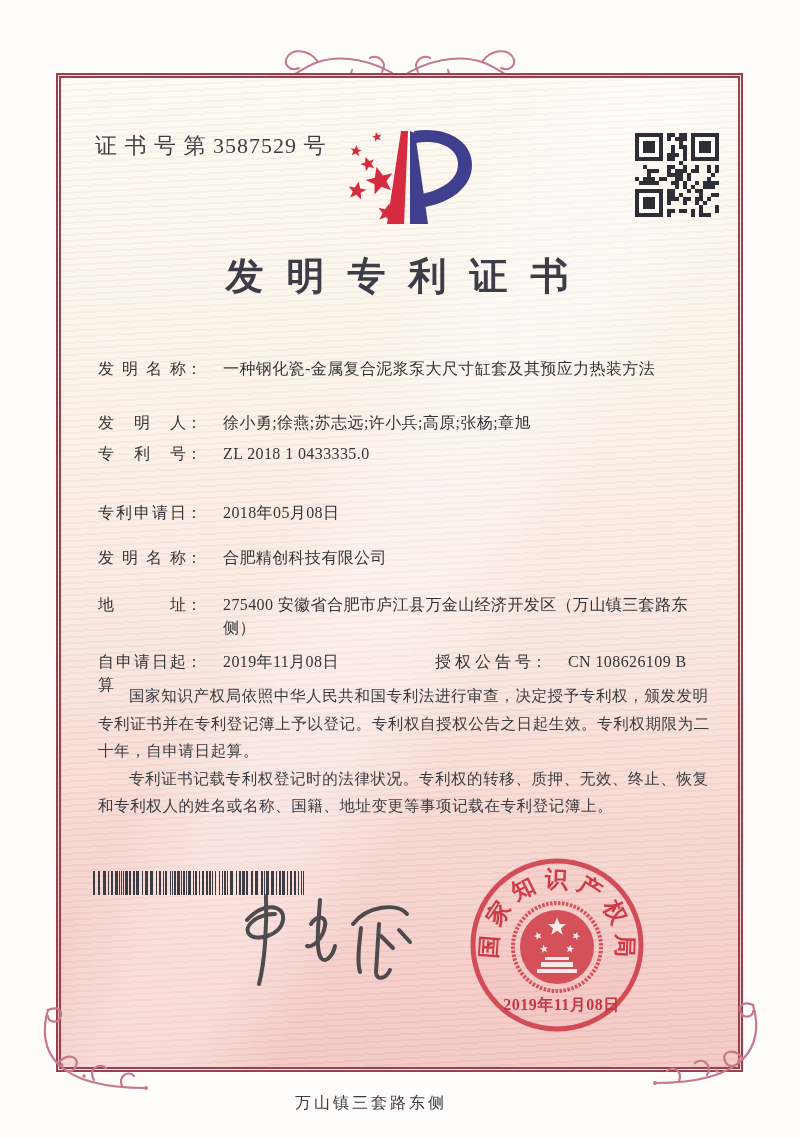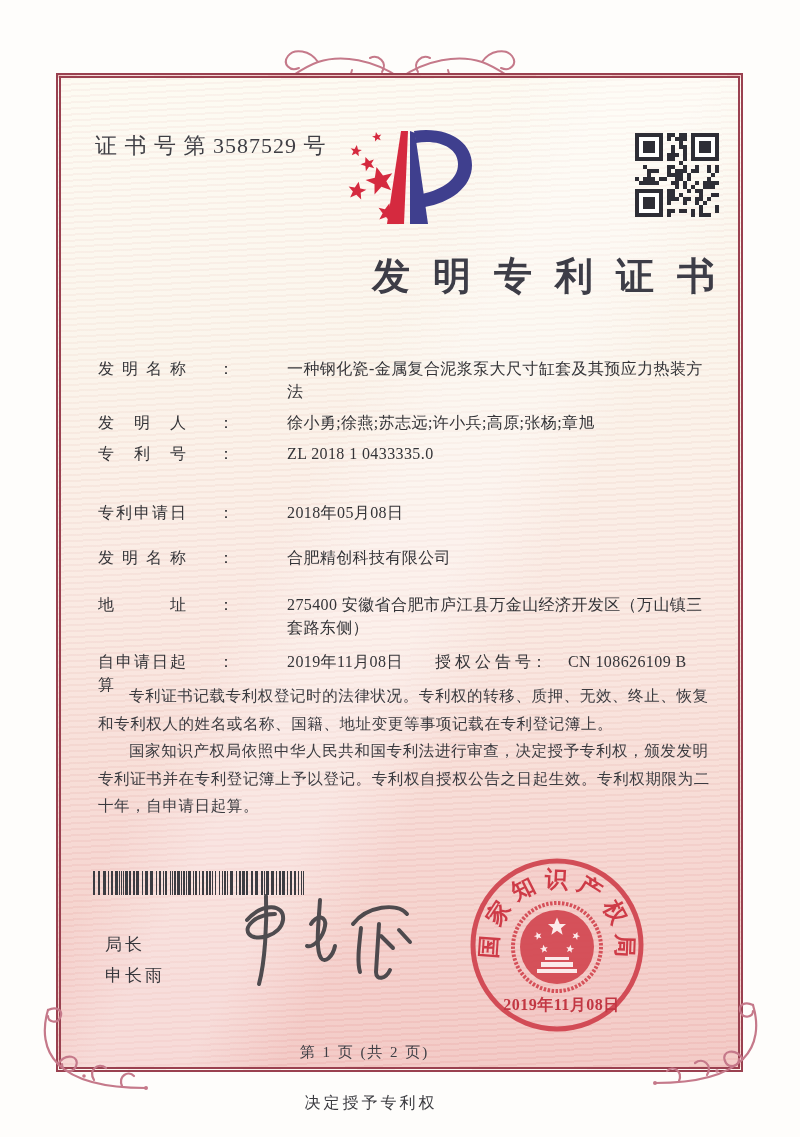--- a/index.html
+++ b/index.html
@@ -19,26 +19,26 @@
       linear-gradient(118deg, rgba(255,255,255,0) 38%, rgba(255,255,255,.30) 46%, rgba(255,255,255,.30) 54%, rgba(255,255,255,0) 62%),
       repeating-linear-gradient(177deg, rgba(201,110,120,.055) 0 2px, rgba(255,255,255,.10) 2px 6px),
       linear-gradient(180deg,#fdfaf1 0%,#fbf4ea 28%,#f9e7df 55%,#f5d3cd 80%,var(--bg-bottom) 100%);
   }
 
   .certno{position:absolute;left:34px;top:53px;font-size:22px;letter-spacing:1px;color:#3f3f45;}
 
   .logo{position:absolute;left:269px;top:40px;width:160px;height:120px;}
   .qr{position:absolute;left:574px;top:55px;width:84px;height:84px;}
 
-  .title{position:absolute;left:0;right:0;top:173px;text-align:right;
+  .title{position:absolute;left:0;right:0;top:173px;text-align:center;
          font-size:38px;font-weight:600;color:#3d3d47;letter-spacing:23px;padding-left:18px;box-sizing:border-box;}
 
   
   .fields{position:absolute;left:37px;top:277px;width:618px;font-size:16px;}
-  .frow{position:absolute;left:0;width:100%;display:flex;align-items:flex-start;line-height:1.45;gap:32px;}
+  .frow{position:absolute;left:0;width:100%;display:flex;align-items:flex-start;line-height:1.45;}
   .flabel{display:inline-block;width:88px;text-align:justify;text-align-last:justify;flex:none;color:#343438;}
   .fcolon{flex:none;margin-right:6px;color:#343438;}
   .fvalue{flex:1;color:#343438;letter-spacing:.4px;margin-left:15px;}
   .fvalue.addr{max-width:472px;}
   .grant2{position:absolute;left:337px;top:0;display:flex;}
   .grant2 .flabel{width:96px;}
 
   
   .paras{position:absolute;left:37px;top:604px;width:620px;font-size:15.5px;line-height:1.78;color:#3b3b40;}
   .paras p{margin:0;text-indent:2em;letter-spacing:.6px;}
@@ -282,22 +282,22 @@
           <span class="fvalue">2019年11月08日</span>
         <span class="grant2">
           <span class="flabel">授权公告号</span>
             <span class="fcolon">：</span>
             <span class="fvalue">CN 108626109 B</span>
         </span>
       </div>
     </div>
 
     <div class="paras">
+      <p>国家知识产权局依照中华人民共和国专利法进行审查，决定授予专利权，颁发发明专利证书并在专利登记簿上予以登记。专利权自授权公告之日起生效。专利权期限为二十年，自申请日起算。</p>
       <p>专利证书记载专利权登记时的法律状况。专利权的转移、质押、无效、终止、恢复和专利权人的姓名或名称、国籍、地址变更等事项记载在专利登记簿上。</p>
-      <p>国家知识产权局依照中华人民共和国专利法进行审查，决定授予专利权，颁发发明专利证书并在专利登记簿上予以登记。专利权自授权公告之日起生效。专利权期限为二十年，自申请日起算。</p>
     </div>
 
     <svg class="barcode" viewBox="0 0 218 24">
       <g class="bars" fill="#3c3c42">
           <rect x="0" y="0" width="2" height="24"></rect>
           <rect x="5" y="0" width="2" height="24"></rect>
           <rect x="10" y="0" width="3" height="24"></rect>
           <rect x="15" y="0" width="1" height="24"></rect>
           <rect x="18" y="0" width="2" height="24"></rect>
           <rect x="22" y="0" width="3" height="24"></rect>
@@ -351,24 +351,20 @@
           <rect x="189" y="0" width="3" height="24"></rect>
           <rect x="194" y="0" width="1" height="24"></rect>
           <rect x="197" y="0" width="2" height="24"></rect>
           <rect x="201" y="0" width="2" height="24"></rect>
           <rect x="205" y="0" width="1" height="24"></rect>
           <rect x="208" y="0" width="1" height="24"></rect>
           <rect x="210" y="0" width="1" height="24"></rect>
         </g>
     </svg>
 
-    <div class="officials">
-      <div>局长</div>
-      <div>申长雨</div>
-    </div>
 
     <svg class="signature" viewBox="0 0 210 105">
       <g stroke="#38383d" stroke-width="4" fill="none" stroke-linecap="round" opacity="0.88">
         <path d="M28,32 C44,14 66,16 64,32 C62,48 36,54 30,46 C24,38 38,26 56,26"></path>
         <path d="M47,8 C48,36 46,74 40,96"></path>
         <path d="M92,36 C98,26 108,28 106,38 C104,50 94,60 88,58"></path>
         <path d="M101,12 C100,30 96,62 102,70 C106,76 114,68 116,58"></path>
         <path d="M134,36 C148,18 178,14 188,26"></path>
         <path d="M142,40 C140,58 138,74 141,84"></path>
         <path d="M160,36 L157,84 C157,93 167,91 171,82"></path>
@@ -395,21 +391,20 @@
             <use href="#star" transform="translate(103,94) scale(0.42) rotate(10)"></use>
             <rect x="78" y="102" width="24" height="3"></rect>
             <rect x="74" y="107" width="32" height="5"></rect>
             <rect x="70" y="114" width="40" height="4"></rect>
           </g>
         </g>
       </svg>
       <div class="sealdate">2019年11月08日</div>
     </div>
 
-    <div class="pagenum">第 1 页 (共 2 页)</div>
   </div>
 
   <svg class="flourish-bl" viewBox="0 0 115 90">
     <g stroke="#c5798a" stroke-width="2.2" fill="none" stroke-linecap="round">
       <path d="M112,82 C76,82 42,76 24,58 C10,44 8,24 14,4"></path>
       <path d="M24,58 C32,46 46,50 42,60 C39,68 28,66 28,58"></path>
       <path d="M14,4 C22,0 30,4 26,12 C23,18 14,16 14,10"></path>
       <path d="M60,74 C54,64 64,56 72,62"></path>
       <path d="M88,80 C84,70 94,64 100,70"></path>
     </g>
@@ -425,14 +420,14 @@
       <path d="M14,4 C22,0 30,4 26,12 C23,18 14,16 14,10"></path>
       <path d="M60,74 C54,64 64,56 72,62"></path>
       <path d="M88,80 C84,70 94,64 100,70"></path>
     </g>
     <g fill="#c5798a">
         <circle cx="112" cy="82" r="2"></circle>
         <circle cx="50" cy="70" r="1.8"></circle>
       </g>
   </svg>
 
-  <div class="backnote">决定授予专利权</div>
+  <div class="backnote">万山镇三套路东侧</div>
 </div>
 
 </body></html>

